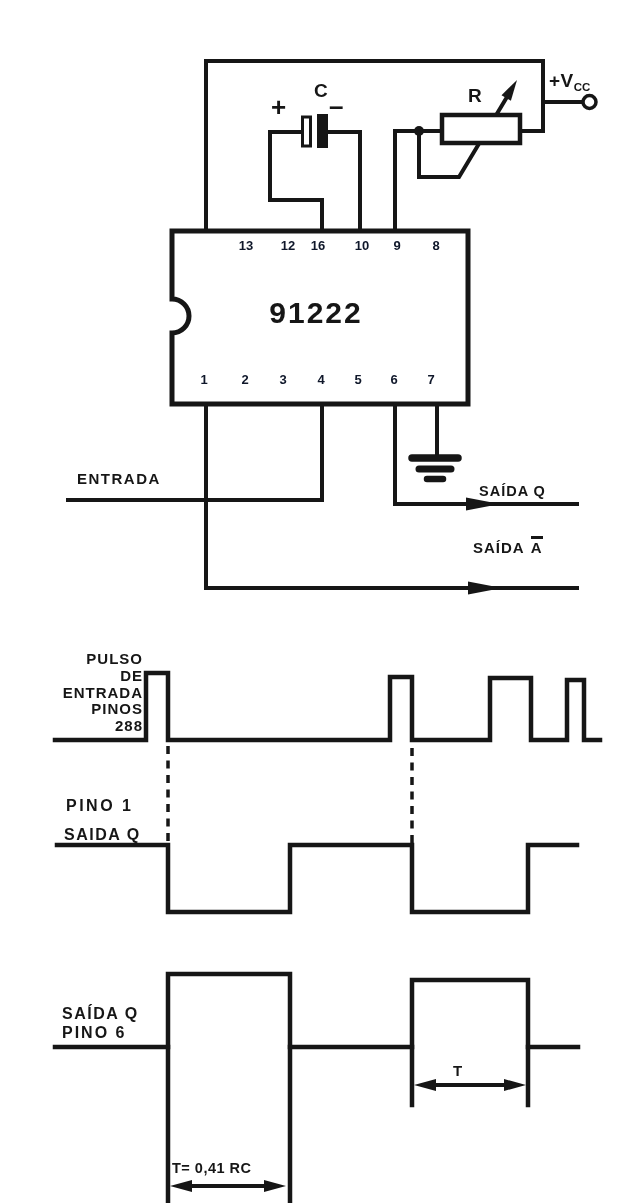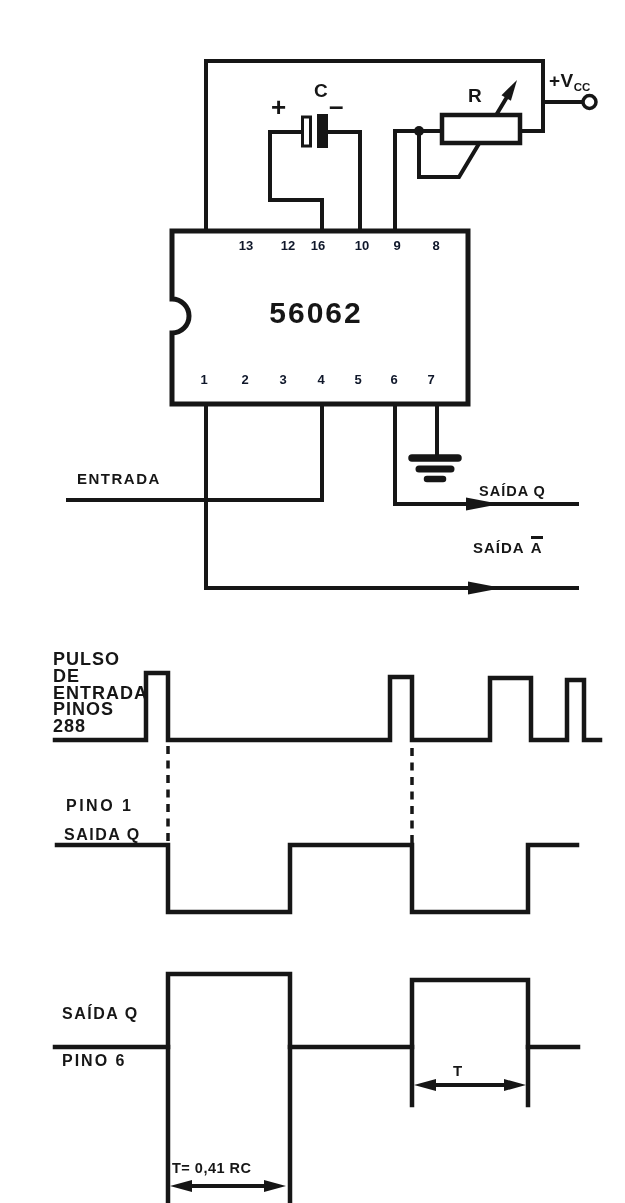--- a/index.html
+++ b/index.html
@@ -14,27 +14,27 @@
   .cap-minus{left:329px;top:92px;font-size:26px;}
   .r-lbl{left:468px;top:86px;font-size:19px;}
   .pin{position:absolute;transform:translateX(-50%);font-size:13px;font-weight:700;color:#0f172a;}
   .pins-top{position:absolute;left:0;top:238px;width:625px;height:24px;}
   .pins-bottom{position:absolute;left:0;top:372px;width:625px;height:24px;}
   .ic-name{left:316px;top:296px;font-size:30px;letter-spacing:2px;transform:translateX(-50%);}
   .entrada{left:77px;top:471px;font-size:15px;letter-spacing:1.5px;}
   .saida-q{left:479px;top:484px;font-size:14.5px;letter-spacing:1px;}
   .saida-a{left:473px;top:536px;font-size:15px;letter-spacing:1px;}
   .overbar{display:inline-block;border-top:3.5px solid #161616;padding-top:1px;line-height:1;margin-left:6px;}
-  .d1-stack{left:53px;top:651px;width:90px;text-align:left;font-size:18px;letter-spacing:1px;line-height:16.8px;}
+  .d1-stack{left:53px;top:651px;width:90px;text-align:right;font-size:15px;letter-spacing:1px;line-height:16.8px;}
   .d1-stack span{display:block;}
   .wf-lbl{font-size:16px;letter-spacing:1.5px;}
   .d2a{left:64px;top:826px;}
   .d2b{left:66px;top:797px;letter-spacing:2.5px;text-align:center;}
   .d3a{left:62px;top:1005px;}
-  .d3b{left:62px;top:1024px;letter-spacing:2px;margin-top:28px;}
+  .d3b{left:62px;top:1024px;letter-spacing:2px;}
   .t-lbl{left:453px;top:1063px;font-size:15px;}
   .t-formula{left:172px;top:1161px;font-size:14.5px;letter-spacing:0.5px;}
 </style>
 </head>
 <body>
 
 <div class="page">
 
   <svg class="art" width="625" height="1203" viewBox="0 0 625 1203">
 
@@ -104,21 +104,21 @@
 
   <div class="pins-top">
     <span class="pin" style="left:246px">13</span>
     <span class="pin" style="left:288px">12</span>
     <span class="pin" style="left:318px">16</span>
     <span class="pin" style="left:362px">10</span>
     <span class="pin" style="left:397px">9</span>
     <span class="pin" style="left:436px">8</span>
   </div>
 
-  <div class="lbl ic-name">56062</div>
+  <div class="lbl ic-name">91222</div>
 
   <div class="pins-bottom">
     <span class="pin" style="left:204px">1</span>
     <span class="pin" style="left:245px">2</span>
     <span class="pin" style="left:283px">3</span>
     <span class="pin" style="left:321px">4</span>
     <span class="pin" style="left:358px">5</span>
     <span class="pin" style="left:394px">6</span>
     <span class="pin" style="left:431px">7</span>
   </div>

